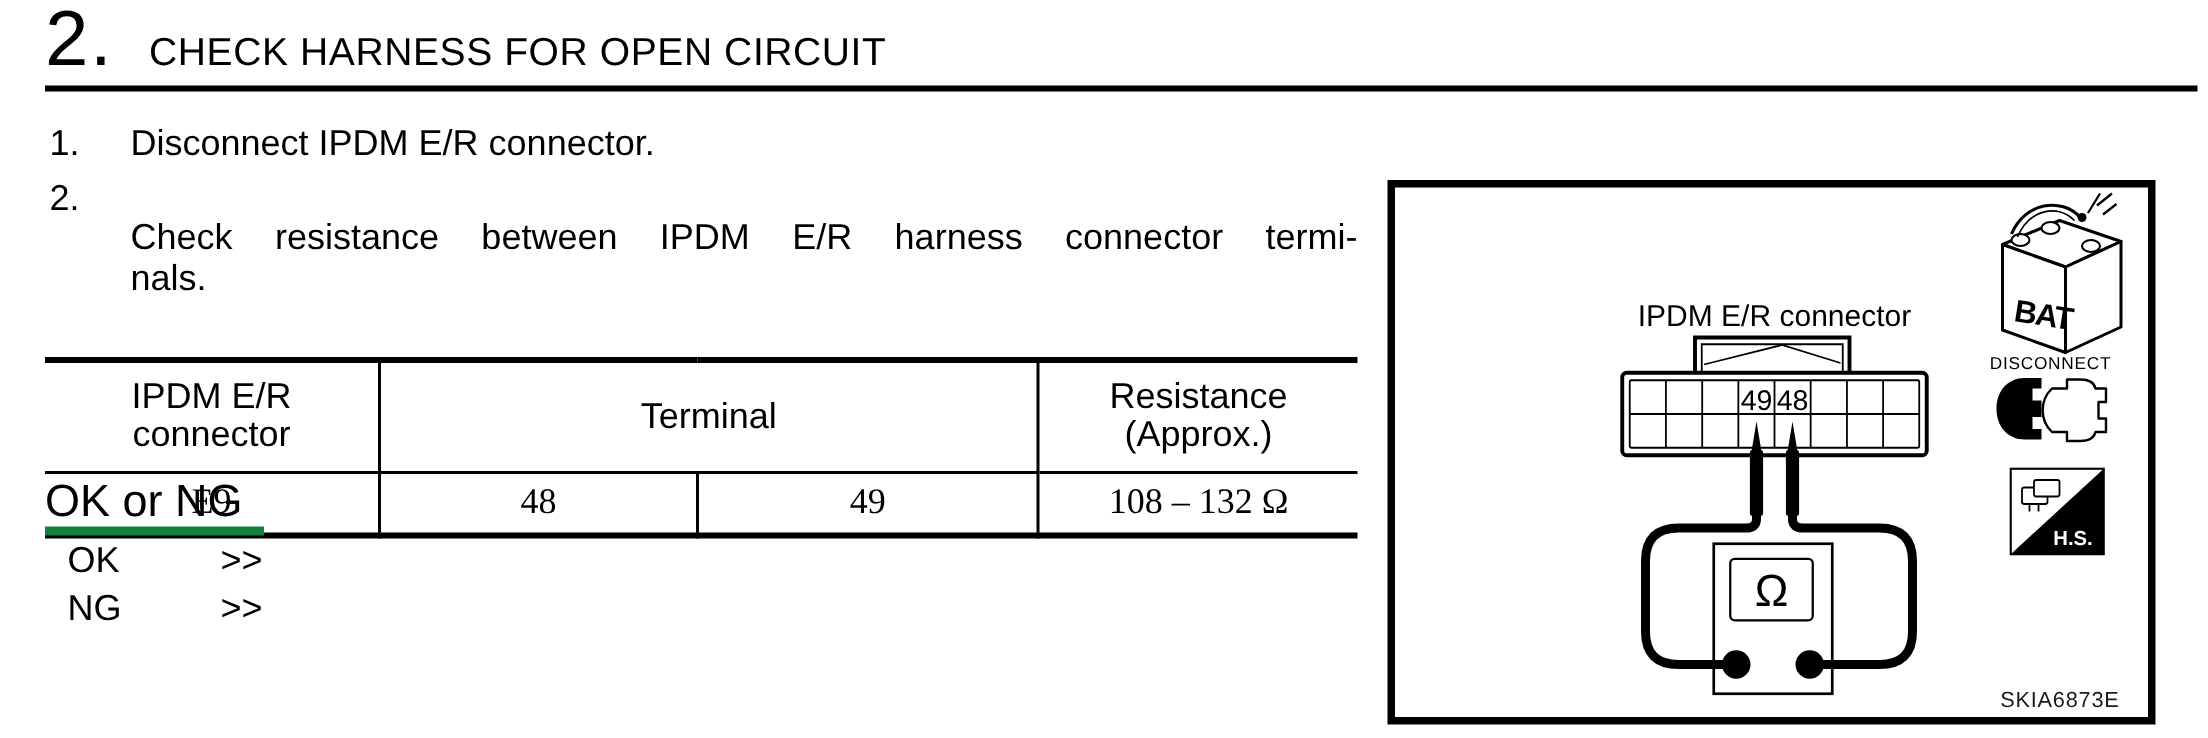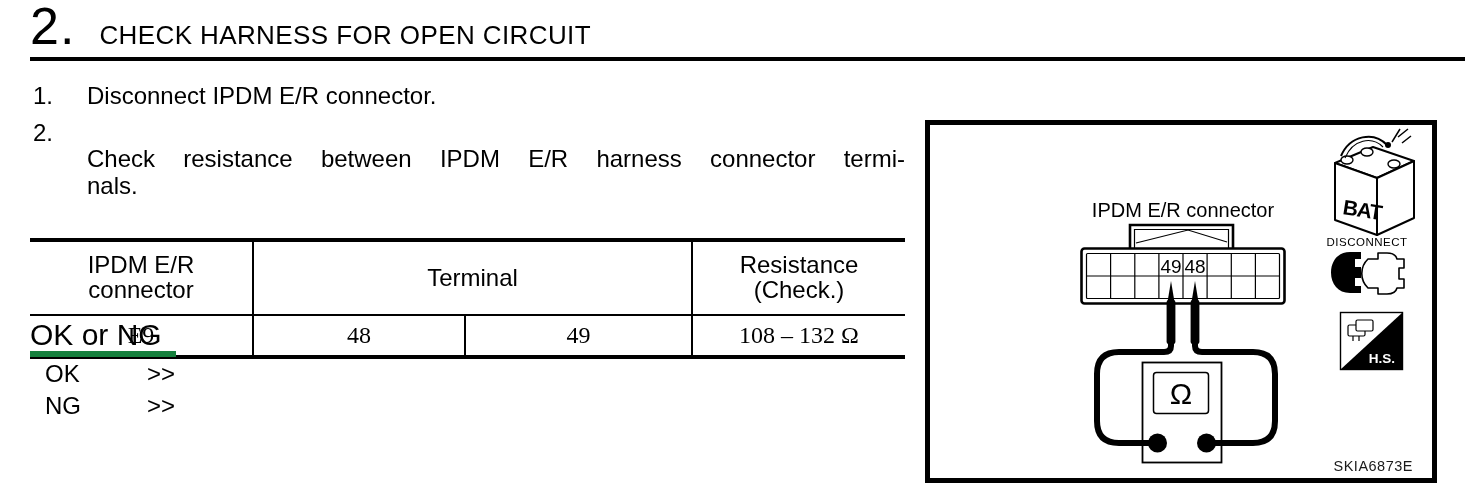--- a/index.html
+++ b/index.html
@@ -75,21 +75,21 @@
         <col style="width:212px">
         <col style="width:227px">
         <col style="width:213px">
       </colgroup>
     <tbody>
         <tr>
       <th><span class="preline">IPDM E/R
 connector</span></th>
       <th class="bl" colspan="2"><span>Terminal</span></th>
       <th class="bl"><span class="preline">Resistance
-(Check.)</span></th>
+(Approx.)</span></th>
     </tr>
     <tr>
       <td>E9</td>
       <td class="bl">48</td>
       <td class="bl">49</td>
       <td class="bl">108 – 132 Ω</td>
     </tr>
   </tbody>
     </table>
 

